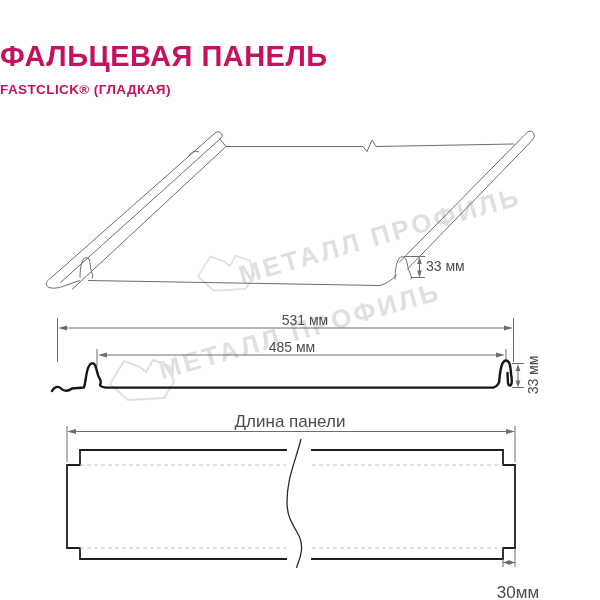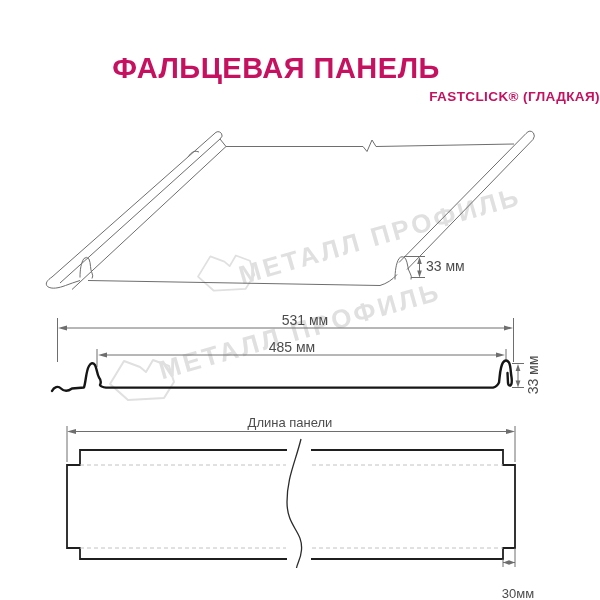--- a/index.html
+++ b/index.html
@@ -9,26 +9,26 @@
     --plan_line:#1f1f1f;
     --dimension_text:#4c4c4c;
     --watermark_gray:#e0e0e0;
   }
   html,body{margin:0;padding:0;background:#fff;}
   .stage{
     position:relative;width:600px;height:600px;background:#fff;overflow:hidden;
     font-family:"Liberation Sans","DejaVu Sans",sans-serif;
   }
   .page-title{
-    position:absolute;left:0;top:52px;width:552px;text-align:center;
+    position:absolute;left:0;top:40px;width:552px;
     font-size:29px;font-weight:bold;letter-spacing:.5px;color:var(--accent);
     margin:0;
   }
   .page-subtitle{
-    position:absolute;left:0;top:89px;width:600px;text-align:right;
+    position:absolute;left:0;top:82px;width:600px;text-align:left;
     font-size:13.5px;font-weight:bold;letter-spacing:.4px;color:var(--accent);
     margin:0;
   }
   .wm-text{
     position:absolute;white-space:nowrap;color:var(--watermark_gray);
     font-size:26px;font-weight:bold;letter-spacing:3px;
     transform:translate(-50%,-50%) rotate(-16deg);
     user-select:none;z-index:0;
   }
   .wm-a{left:380px;top:236px;}
@@ -41,21 +41,21 @@
   .dash{stroke:#c2c2c2;stroke-width:1;fill:none;stroke-dasharray:4 3;}
   .dim{stroke:var(--drawing_line);stroke-width:1;fill:none;}
   .arr{fill:var(--drawing_line);stroke:none;}
   .wm-logo{stroke:var(--watermark_gray);stroke-width:2;fill:none;stroke-linejoin:round;}
   .dim-label{
     position:absolute;color:var(--dimension_text);font-size:14px;z-index:2;white-space:nowrap;
   }
   .center{transform:translate(-50%,-50%);}
   .vrot{transform:translate(-50%,-50%) rotate(-90deg);}
   .vmid{transform:translate(0,-50%);}
-  .small{font-size:13px;}
+  .small{font-size:17px;}
 </style>
 </head>
 <body>
 
 <div class="stage">
 
   <h1 class="page-title">ФАЛЬЦЕВАЯ ПАНЕЛЬ</h1>
   <div class="page-subtitle">FASTCLICK® (ГЛАДКАЯ)</div>
 
   <div class="wm-text wm-a">МЕТАЛЛ ПРОФИЛЬ</div>

